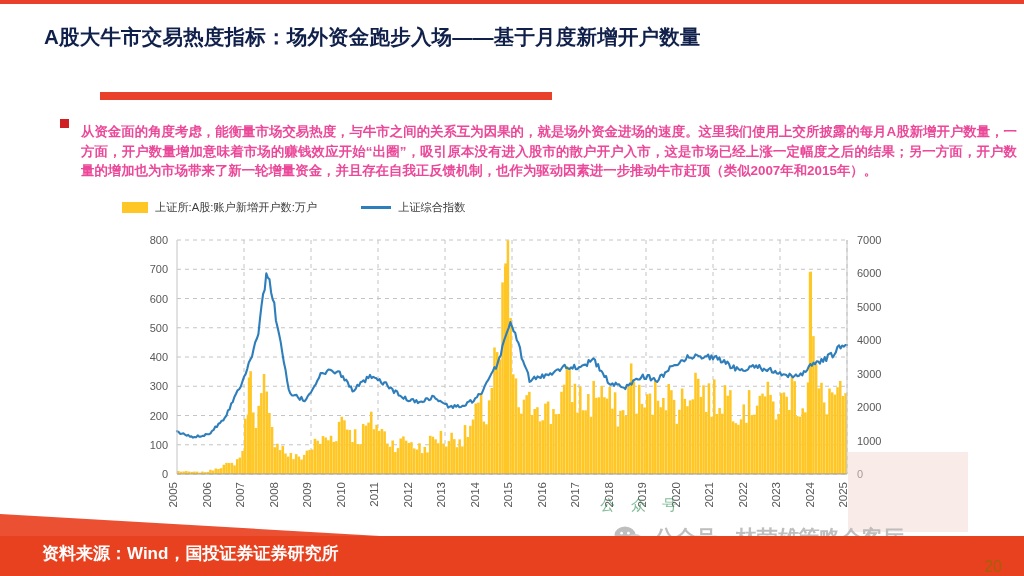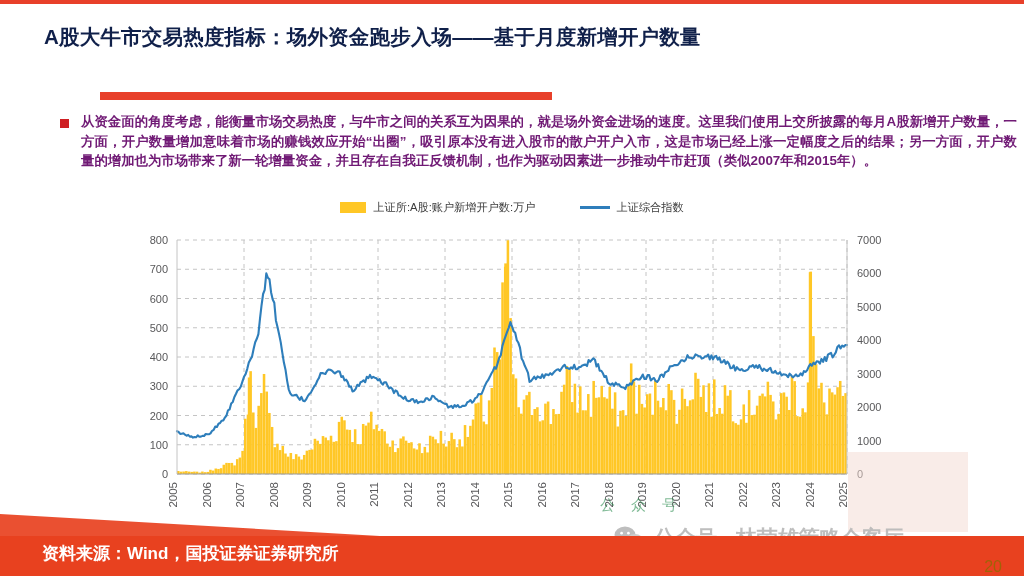--- a/index.html
+++ b/index.html
@@ -53,40 +53,41 @@
     align-items: flex-start;
   }
   #bullet-marker {
     width: 9px; height: 9px;
     background: #cf1f23;
     margin-top: 7px;
     margin-right: 12px;
     flex: 0 0 auto;
   }
   #bullet-text {
-    color: #701a75;
+    color: #ec4899;
     font-size: 13.4px;
     font-weight: bold;
     line-height: 19.6px;
     text-align: justify;
     width: 936px;
+    margin-top: 10px;
   }
 
   
   #chart-card {
     position: absolute;
     left: 122px; top: 196px;
     width: 780px; height: 330px;
   }
   #chart-legend {
     position: absolute;
     left: 0; top: 4px;
     width: 780px;
     display: flex;
-    justify-content: center;
+    justify-content: flex-start;
     align-items: center;
     gap: 44px;
   }
   .legend-entry {
     display: flex;
     align-items: center;
     gap: 7px;
     font-size: 11.2px;
     color: #3c3c3c;
     white-space: nowrap;

